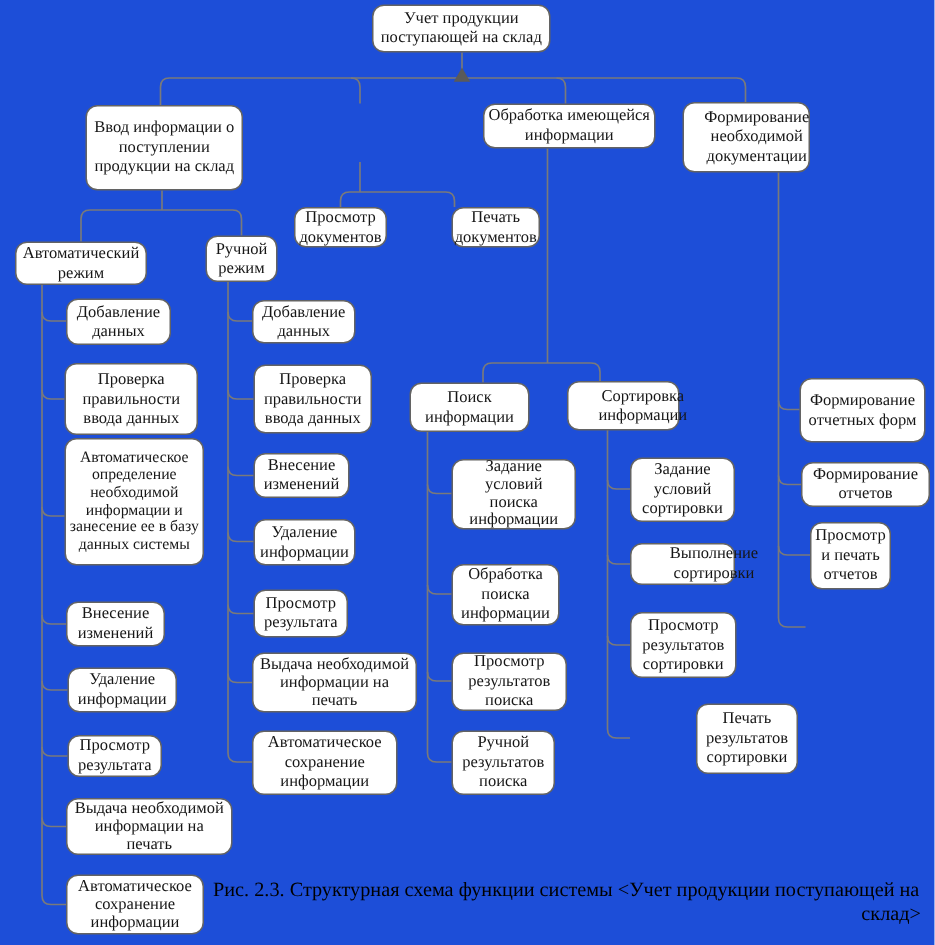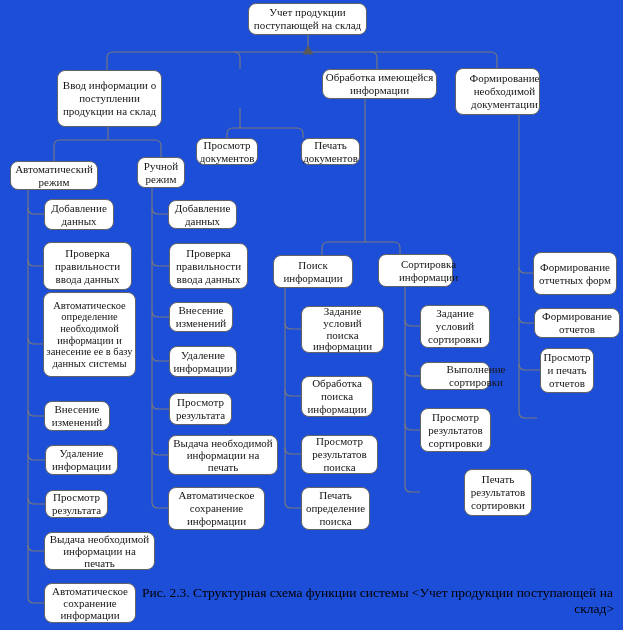--- a/index.html
+++ b/index.html
@@ -107,21 +107,21 @@
   <div class="node" style="left:169px;top:393px;width:63px;height:32px;">Просмотр результата</div>
   <div class="node sm" style="left:168px;top:435px;width:110px;height:40px;">Выдача необходимой информации на печать</div>
   <div class="node" style="left:168px;top:487px;width:97px;height:43px;">Автоматическое сохранение информации</div>
 
   <div class="node" style="left:273px;top:255px;width:80px;height:33px;">Поиск информации</div>
   <div class="node" style="left:378px;top:254px;width:75px;height:33px;padding-left:28px;">Сортировка информации</div>
 
   <div class="node pad" style="left:301px;top:306px;width:83px;height:47px;">Задание условий поиска информации</div>
   <div class="node" style="left:301px;top:376px;width:72px;height:41px;">Обработка поиска информации</div>
   <div class="node" style="left:301px;top:435px;width:77px;height:39px;">Просмотр результатов поиска</div>
-  <div class="node" style="left:301px;top:487px;width:69px;height:43px;">Печать определение поиска</div>
+  <div class="node" style="left:301px;top:487px;width:69px;height:43px;">Ручной результатов поиска</div>
 
   <div class="node" style="left:420px;top:305px;width:70px;height:43px;">Задание условий сортировки</div>
   <div class="node" style="left:420px;top:362px;width:70px;height:28px;padding-left:44px;">Выполнение сортировки</div>
   <div class="node" style="left:420px;top:408px;width:71px;height:44px;">Просмотр результатов сортировки</div>
   <div class="node" style="left:440px;top:469px;width:68px;height:47px;margin-left:24px;">Печать результатов сортировки</div>
 
   <div class="node" style="left:533px;top:252px;width:84px;height:43px;">Формирование отчетных форм</div>
   <div class="node" style="left:534px;top:308px;width:86px;height:30px;">Формирование отчетов</div>
   <div class="node" style="left:540px;top:348px;width:54px;height:45px;">Просмотр и печать отчетов</div>
 

